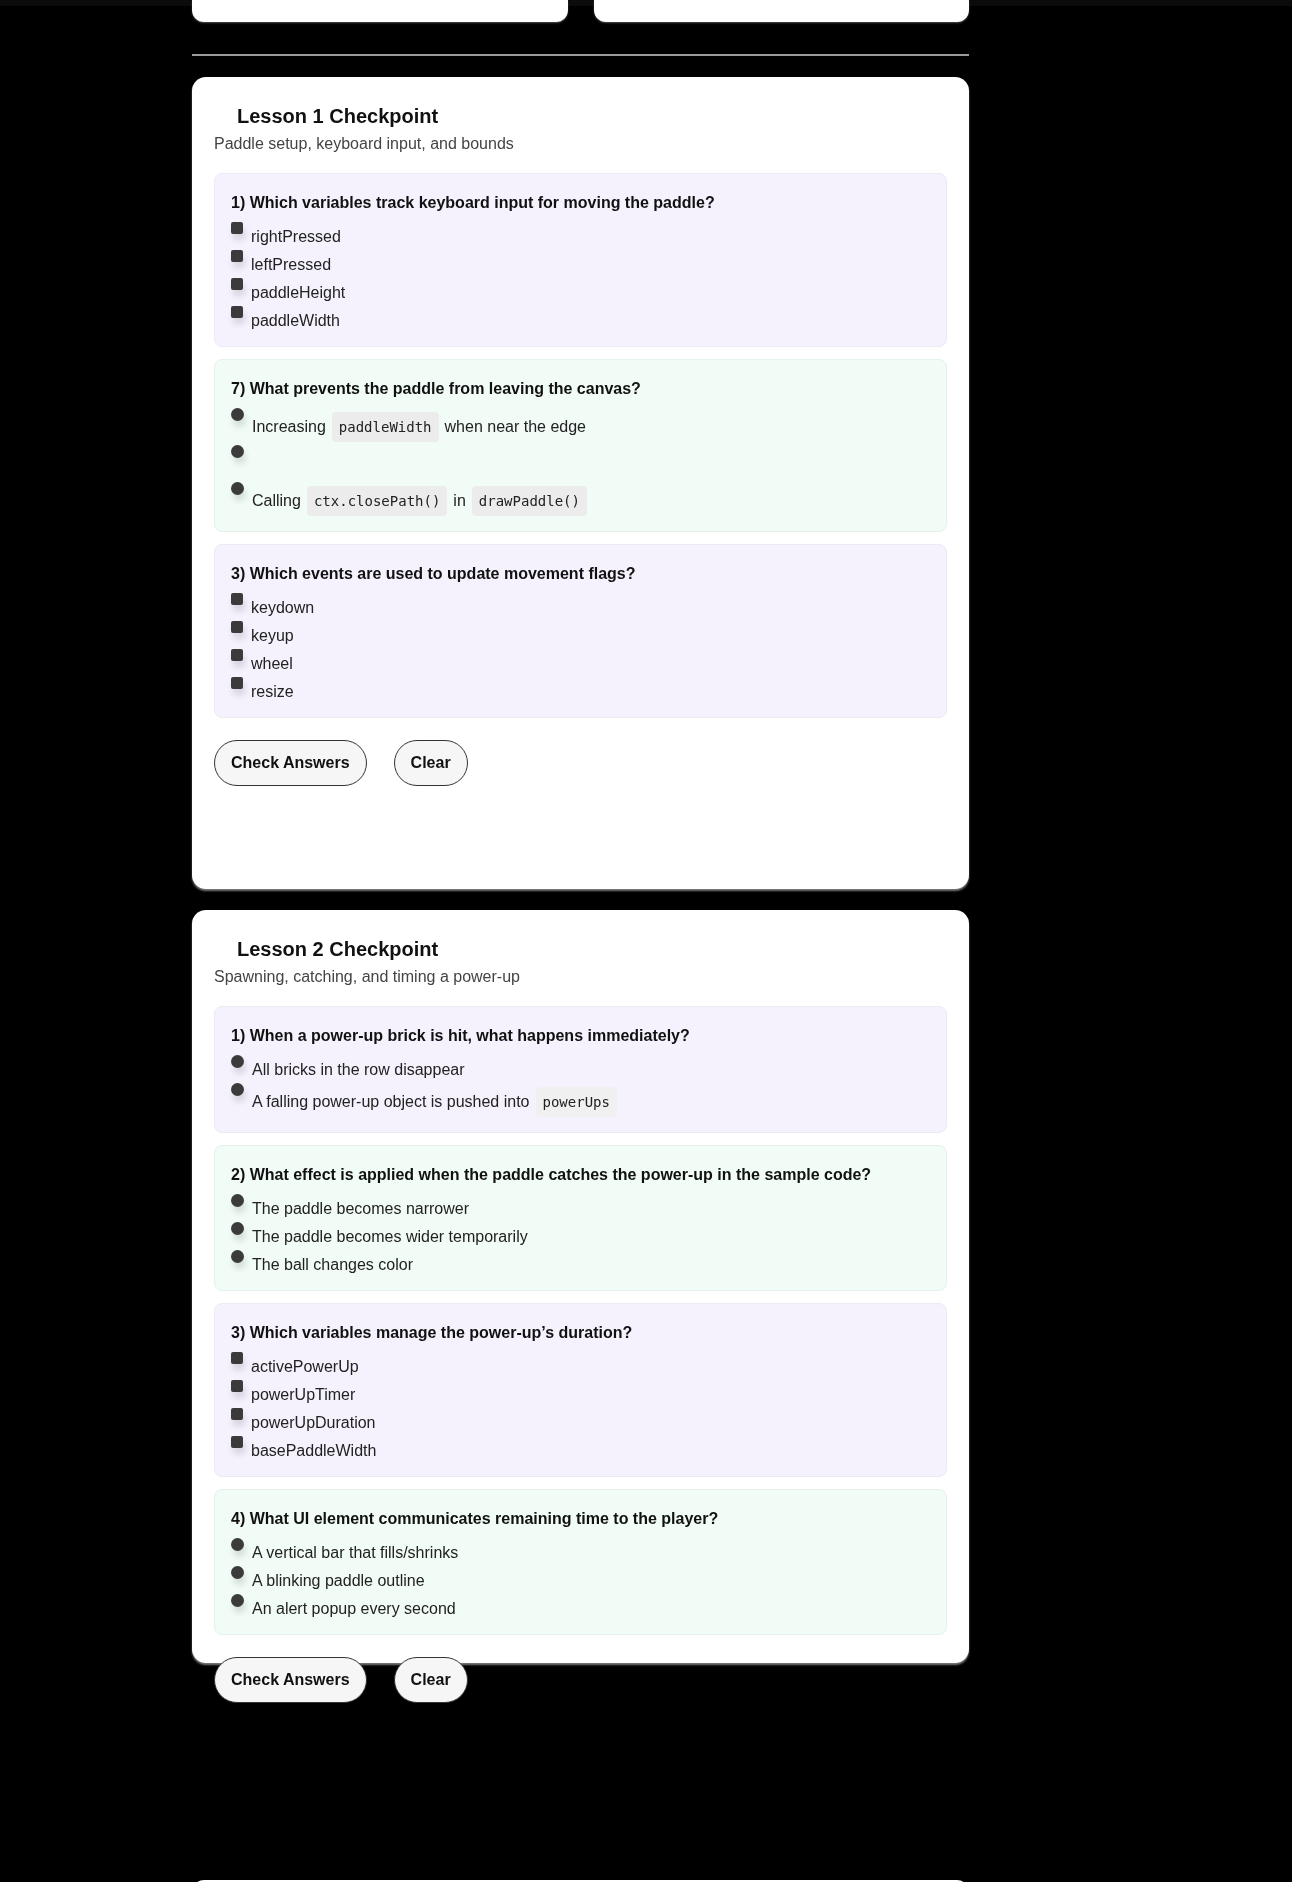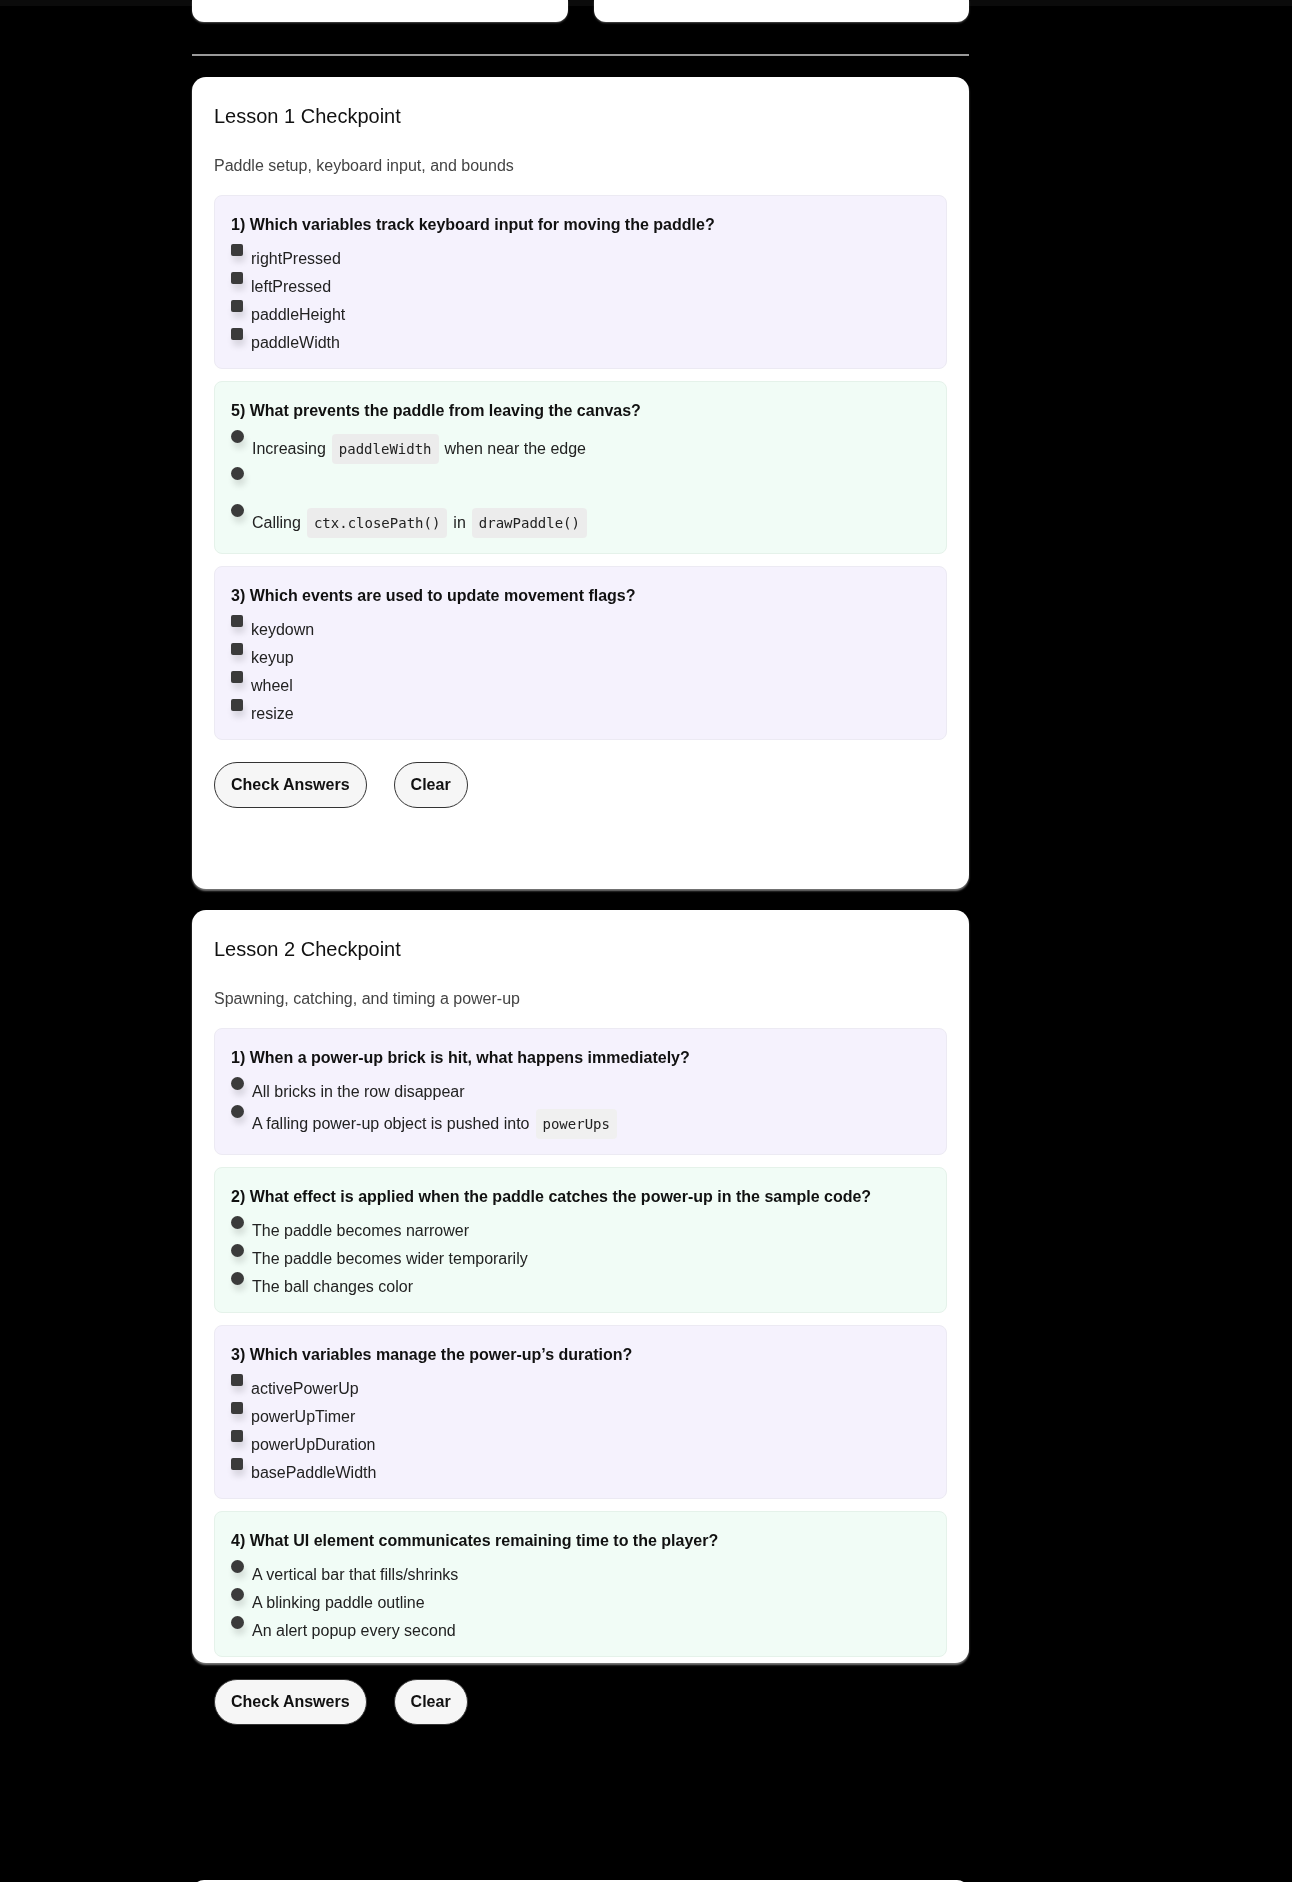--- a/index.html
+++ b/index.html
@@ -6,22 +6,22 @@
   html, body { width: 1292px; height: 1882px; background: #000; overflow: hidden; }
   body { position: relative; font-family: "Liberation Sans", "DejaVu Sans", sans-serif; color: #111; }
   .top-strip { position: absolute; left: 0; top: 0; width: 1292px; height: 6px; background: #0b0b0b; }
   .partial-card { position: absolute; top: 0; height: 22px; background: #fff; border-radius: 0 0 12px 12px; box-shadow: 0 1px 2px rgba(255,255,255,0.3); }
   .partial-left { left: 192px; width: 376px; }
   .partial-right { left: 594px; width: 375px; }
   .divider { position: absolute; left: 192px; top: 54px; width: 777px; height: 2px; background: #9a9a9a; }
   .card { position: absolute; left: 192px; width: 777px; background: #fff; border-radius: 14px; padding: 26px 22px 0 22px; box-shadow: 0 2px 2px rgba(200,200,200,0.6); }
   .card-1 { top: 77px; height: 812px; }
   .card-2 { top: 910px; height: 753px; }
-  .card-title { font-size: 20px; font-weight: 400; color: #111; line-height: 26px; height: 26px; }
-  .card-subtitle { font-size: 16px; color: #444; margin-top: 26px; line-height: 22px; height: 22px; }
+  .card-title { font-size: 20px; font-weight: 700; color: #111; line-height: 26px; height: 26px; margin-left: 23px; }
+  .card-subtitle { font-size: 16px; color: #444; margin-top: 4px; line-height: 22px; height: 22px; }
   .qbox { border-radius: 8px; border: 1px solid #eceaf3; padding: 18px 16px 14px 16px; margin-top: 18px; }
   .qbox + .qbox { margin-top: 12px; }
   .qbox.lav { background: #f5f2fd; }
   .qbox.mint { background: #f1fcf6; border-color: #e5f2ea; }
   .q-text { font-size: 16px; font-weight: 700; color: #111; line-height: 22px; margin-bottom: 6px; }
   .opt { display: flex; align-items: flex-start; font-size: 16px; color: #222; line-height: 22px; min-height: 28px; padding-top: 6px; }
   .opt.tall { min-height: 37px; }
   .mark { flex: 0 0 auto; width: 12px; height: 12px; margin-right: 8px; margin-top: -4px; background: #3b3b3b; box-shadow: 2px 6px 6px rgba(0,0,0,0.12); cursor: pointer; }
   .mark.box { border-radius: 2px; }
   .mark.radio { border-radius: 50%; width: 13px; height: 13px; }
@@ -58,21 +58,21 @@
         <span class="mark box"></span>
         <span class="opt-label">paddleHeight</span>
       </label>
     <label class="opt">
         <span class="mark box"></span>
         <span class="opt-label">paddleWidth</span>
       </label>
   </div>
 
   <div class="qbox mint">
-    <div class="q-text">5) What prevents the paddle from leaving the canvas?</div>
+    <div class="q-text">7) What prevents the paddle from leaving the canvas?</div>
     <label class="opt tall">
       <span class="mark radio"></span>
       <span class="opt-label"><span>Increasing</span><code class="code">paddleWidth</code><span>when near the edge</span></span>
     </label>
     <label class="opt tall">
       <span class="mark radio"></span>
     </label>
     <label class="opt tall">
       <span class="mark radio"></span>
       <span class="opt-label"><span>Calling</span><code class="code">ctx.closePath()</code><span>in</span><code class="code">drawPaddle()</code></span>

